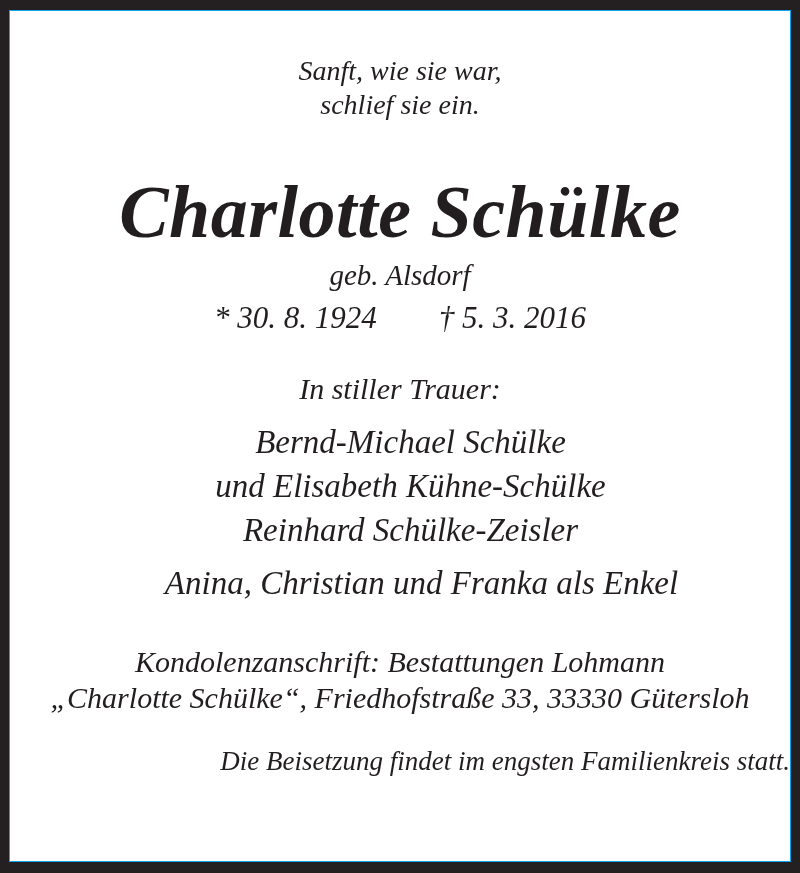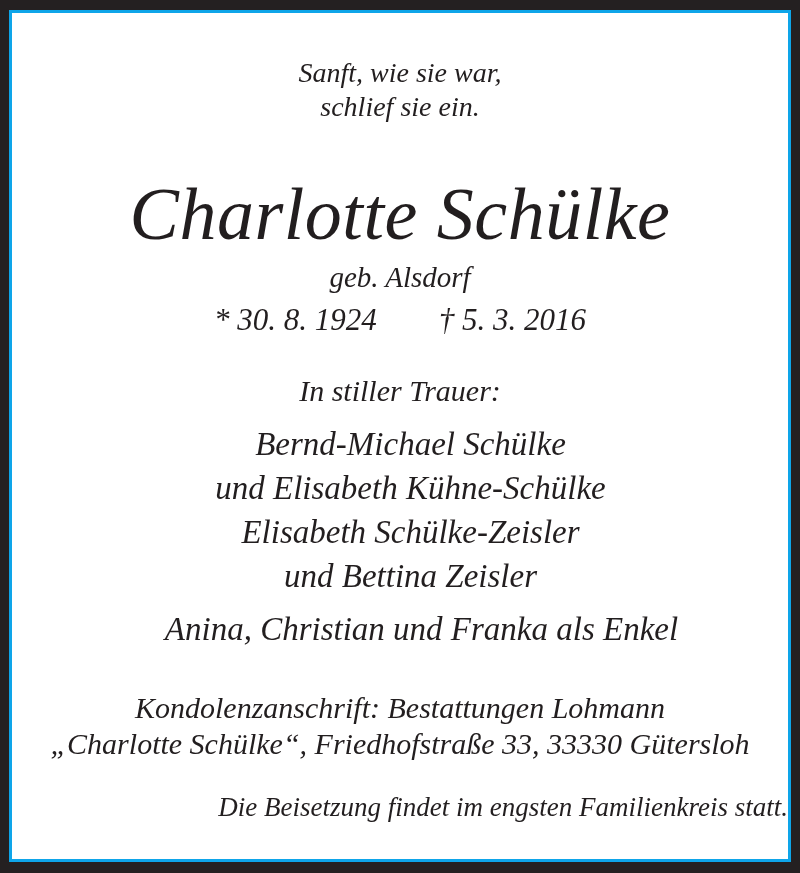--- a/index.html
+++ b/index.html
@@ -17,36 +17,36 @@
     height: 873px;
     background: #242021;
   }
   .paper {
     position: absolute;
     top: 10px;
     left: 9px;
     right: 9px;
     bottom: 11px;
     background: #ffffff;
-    border: 3px solid #0ea5e9;
+    border: 1px solid #0ea5e9;
     box-sizing: border-box;
     text-align: center;
     font-style: italic;
     color: #221e1f;
   }
   .epigraph {
     margin-top: 43px;
     font-size: 28px;
     line-height: 34px;
   }
   .name {
     margin: 50px 0 0 0;
     font-size: 74px;
     line-height: 80px;
-    font-weight: 400;
+    font-weight: 700;
     letter-spacing: 0.5px;
     white-space: nowrap;
   }
   .maiden {
     margin-top: 6px;
     font-size: 29px;
     line-height: 34px;
   }
   .dates {
     margin-top: 8px;
@@ -101,22 +101,21 @@
     <div class="dates">
       <span>* 30. 8. 1924</span>
       <span>† 5. 3. 2016</span>
     </div>
 
     <div class="trauer">In stiller Trauer:</div>
 
     <div class="mourners">
       <div class="mourner-line">Bernd-Michael Schülke</div>
       <div class="mourner-line">und Elisabeth Kühne-Schülke</div>
-      <div class="mourner-line">Elisabeth Schülke-Zeisler</div>
-      <div class="mourner-line">und Bettina Zeisler</div>
+      <div class="mourner-line">Reinhard Schülke-Zeisler</div>
       <div class="mourner-line extra-gap">Anina, Christian und Franka als Enkel</div>
     </div>
 
     <div class="condolence">
       <div>Kondolenzanschrift: Bestattungen Lohmann</div>
       <div>„Charlotte Schülke“, Friedhofstraße 33, 33330 Gütersloh</div>
     </div>
 
     <div class="closing">Die Beisetzung findet im engsten Familienkreis statt.</div>
 

